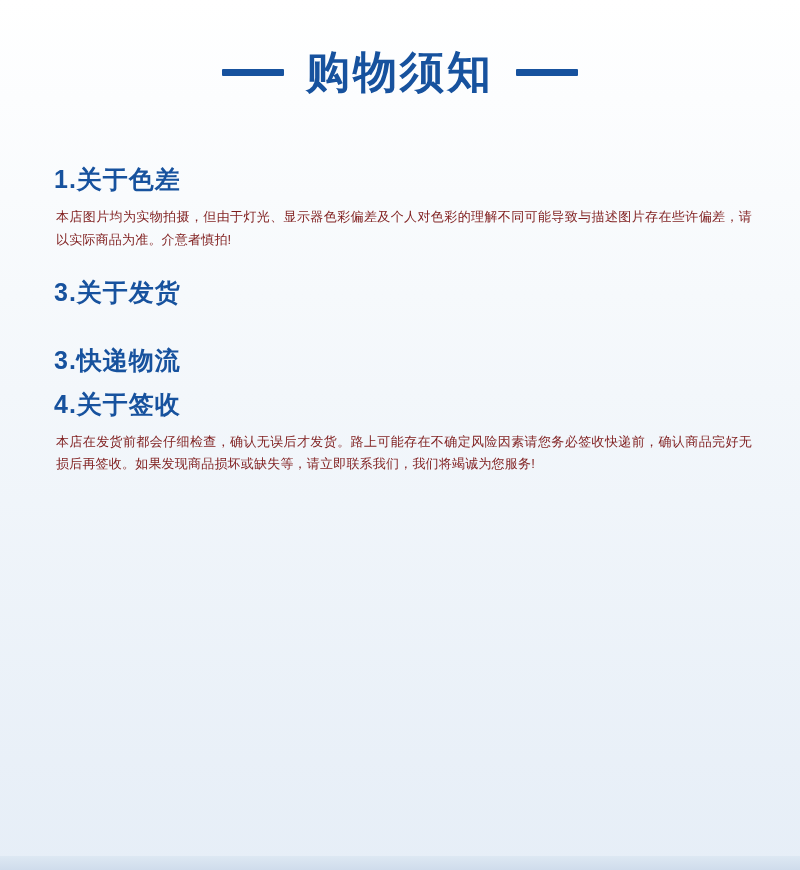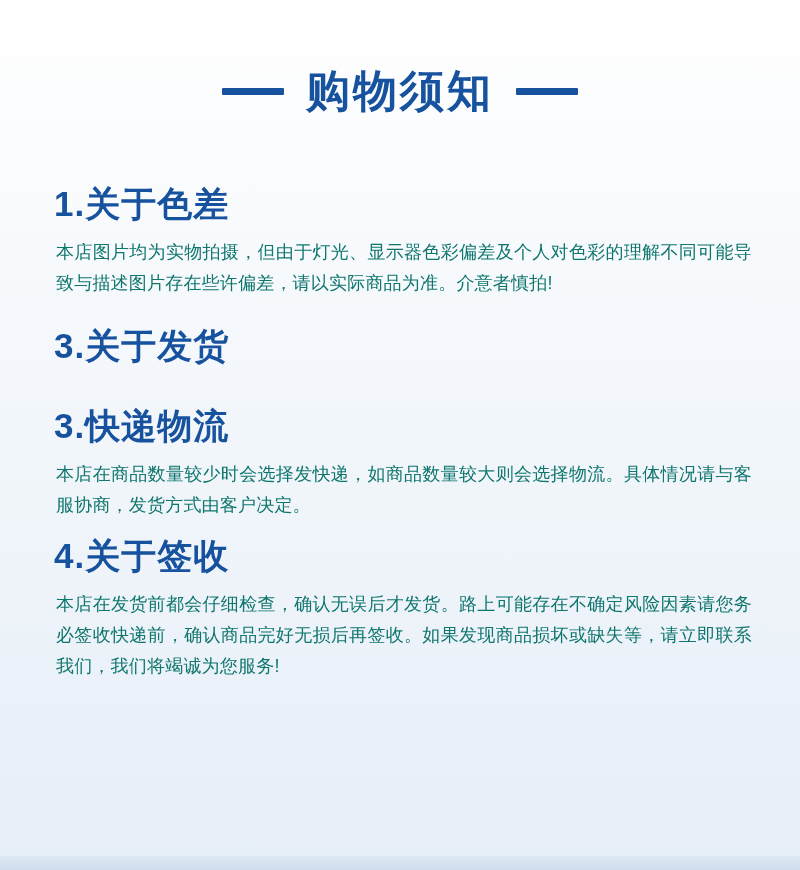--- a/index.html
+++ b/index.html
@@ -19,51 +19,51 @@
     height: 870px;
     box-sizing: border-box;
     padding: 0 48px;
     position: relative;
   }
   .title-row {
     display: flex;
     align-items: center;
     justify-content: center;
     gap: 22px;
-    padding-top: 38px;
+    padding-top: 19px;
     padding-bottom: 30px;
   }
   .title-rule {
     width: 62px;
     height: 7px;
     background: #17529e;
     border-radius: 1px;
   }
   .title-text {
     font-size: 44px;
     font-weight: bold;
     color: #17529e;
     letter-spacing: 3px;
     line-height: 1.1;
   }
   .section {
     margin-bottom: 14px;
   }
   .section-heading {
-    font-size: 35px;
+    font-size: 25px;
     font-weight: bold;
     color: #17529e;
     letter-spacing: 1px;
     margin: 0 0 12px 6px;
     line-height: 1.2;
   }
   .section-body {
-    font-size: 18px;
+    font-size: 13px;
     line-height: 1.72;
-    color: #0f766e;
+    color: #7f1d1d;
     margin: 0 0 0 8px;
     text-align: justify;
     letter-spacing: 0.2px;
   }
   .sec-1 { margin-top: 8px; }
   .sec-2 { margin-top: 26px; }
   .sec-3 { margin-top: 38px; }
   .sec-4 { }
   .bottom-strip {
     position: absolute;
@@ -89,21 +89,20 @@
     <h2 class="section-heading">1.关于色差</h2>
     <p class="section-body">本店图片均为实物拍摄，但由于灯光、显示器色彩偏差及个人对色彩的理解不同可能导致与描述图片存在些许偏差，请以实际商品为准。介意者慎拍!</p>
   </div>
 
   <div class="section sec-2">
     <h2 class="section-heading">3.关于发货</h2>
   </div>
 
   <div class="section sec-3">
     <h2 class="section-heading">3.快递物流</h2>
-    <p class="section-body">本店在商品数量较少时会选择发快递，如商品数量较大则会选择物流。具体情况请与客服协商，发货方式由客户决定。</p>
   </div>
 
   <div class="section sec-4">
     <h2 class="section-heading">4.关于签收</h2>
     <p class="section-body">本店在发货前都会仔细检查，确认无误后才发货。路上可能存在不确定风险因素请您务必签收快递前，确认商品完好无损后再签收。如果发现商品损坏或缺失等，请立即联系我们，我们将竭诚为您服务!</p>
   </div>
 
   <div class="bottom-strip"></div>
 </div>
 

